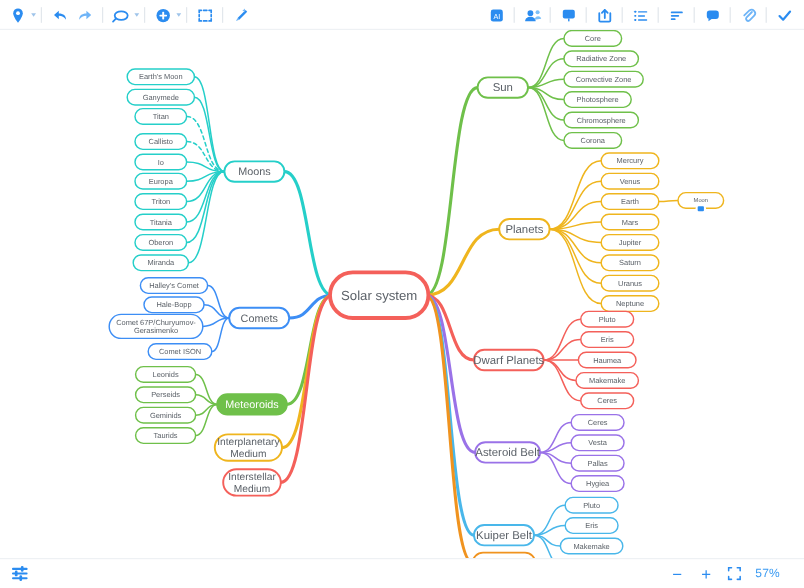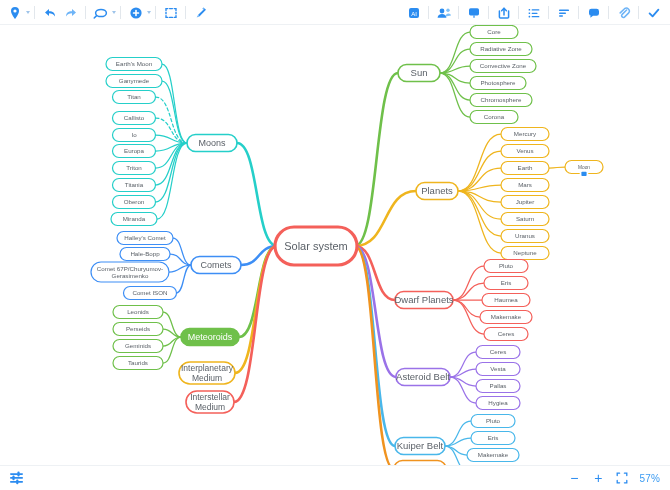--- a/index.html
+++ b/index.html
@@ -72,21 +72,21 @@
   }
   .zoom-btn {
     display: inline-flex; align-items: center; justify-content: center;
     width: 20px; height: 20px; margin: 0 2px;
     color: #2b8cf0; font-size: 14px; line-height: 1;
     border-radius: 3px; cursor: pointer;
     user-select: none;
   }
   .zoom-pct {
     color: #3b9bf2; font-size: 10px;
-    margin-left: 5px; margin-right: 2px;
+    margin-left: 5px; margin-right: 12px;
     letter-spacing: 0.2px;
   }
   .settings-icon { color: #2b8cf0; cursor: pointer; }
 </style>
 </head>
 <body>
 
 <div id="app">
 
   <div class="toolbar">

